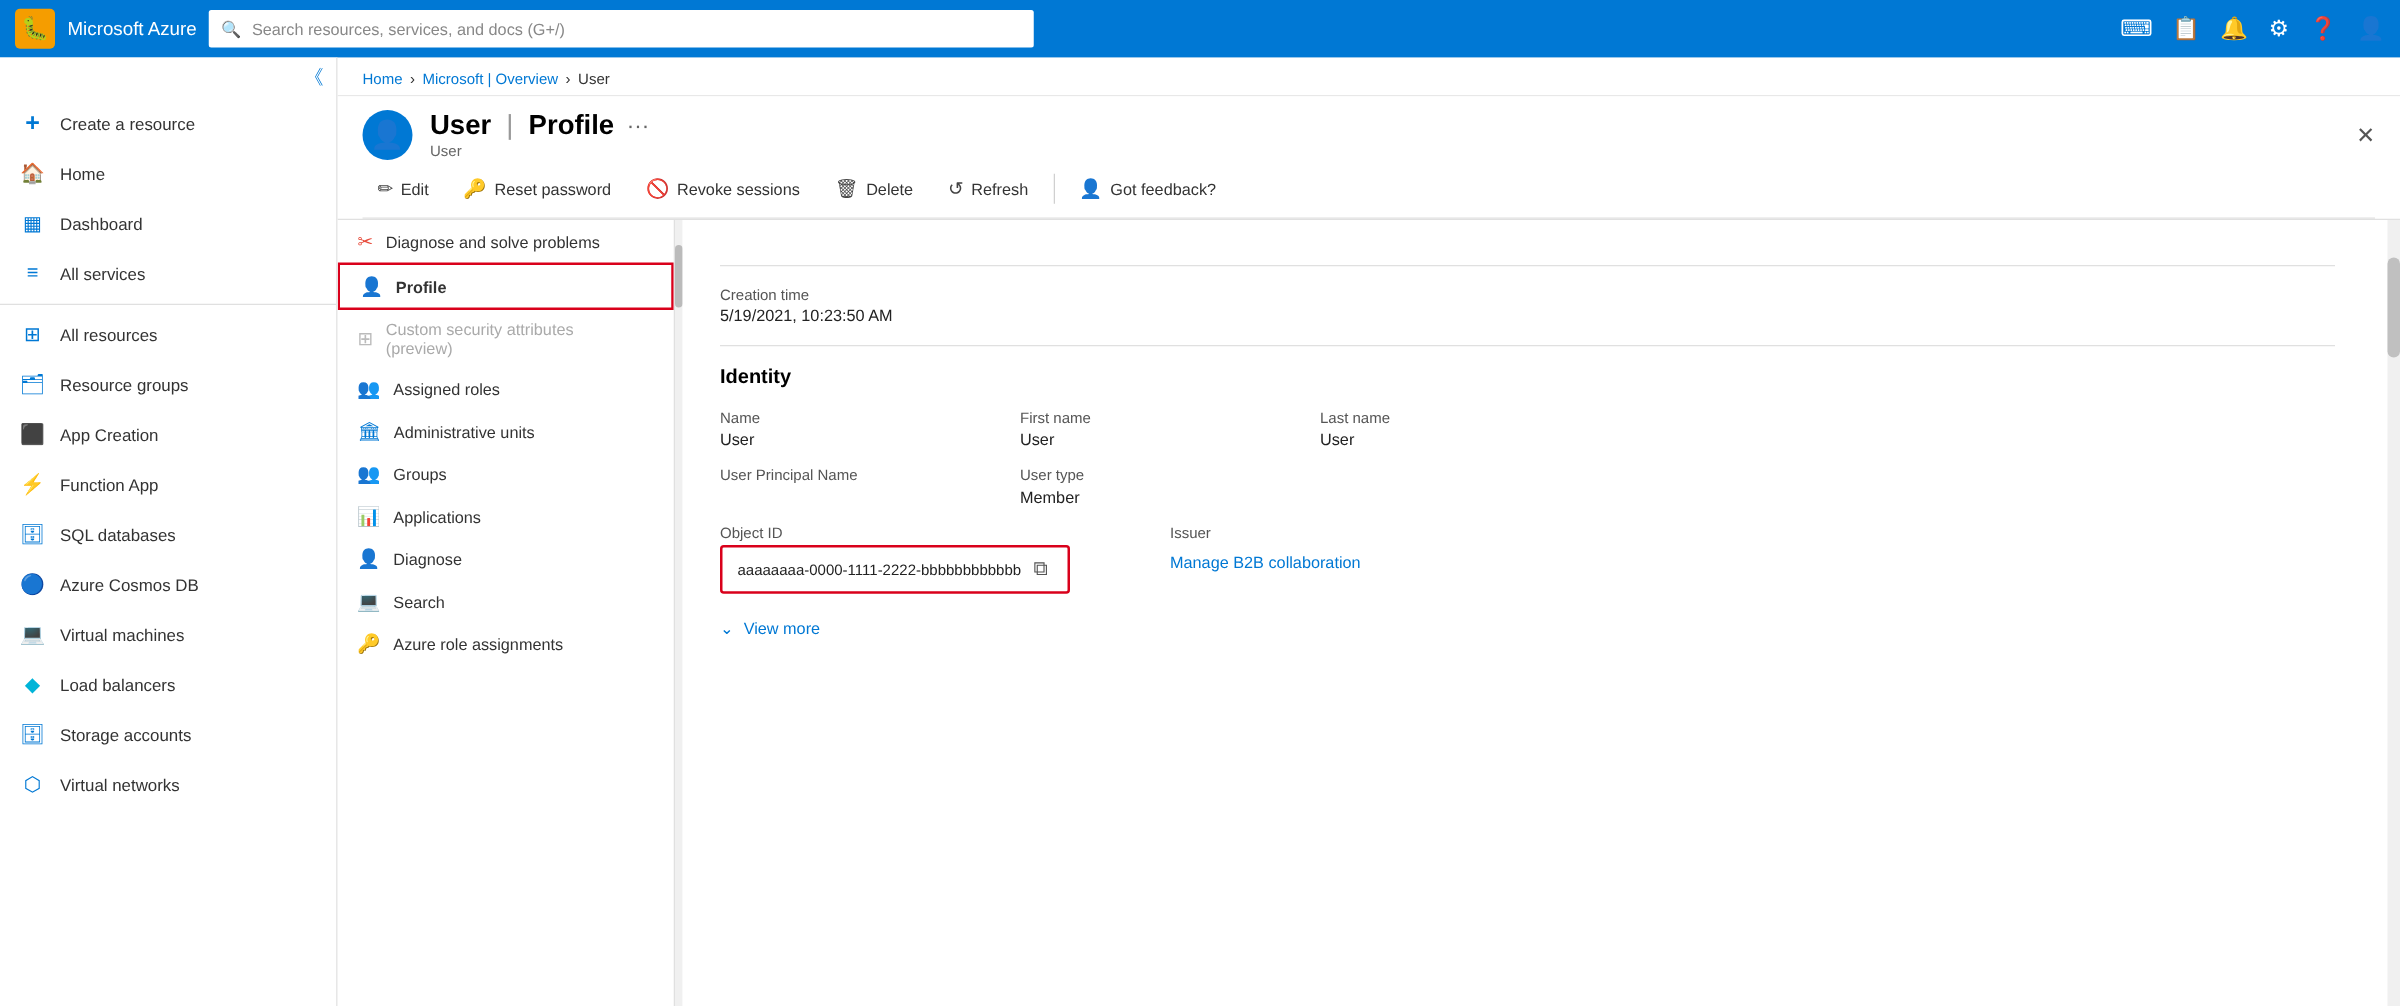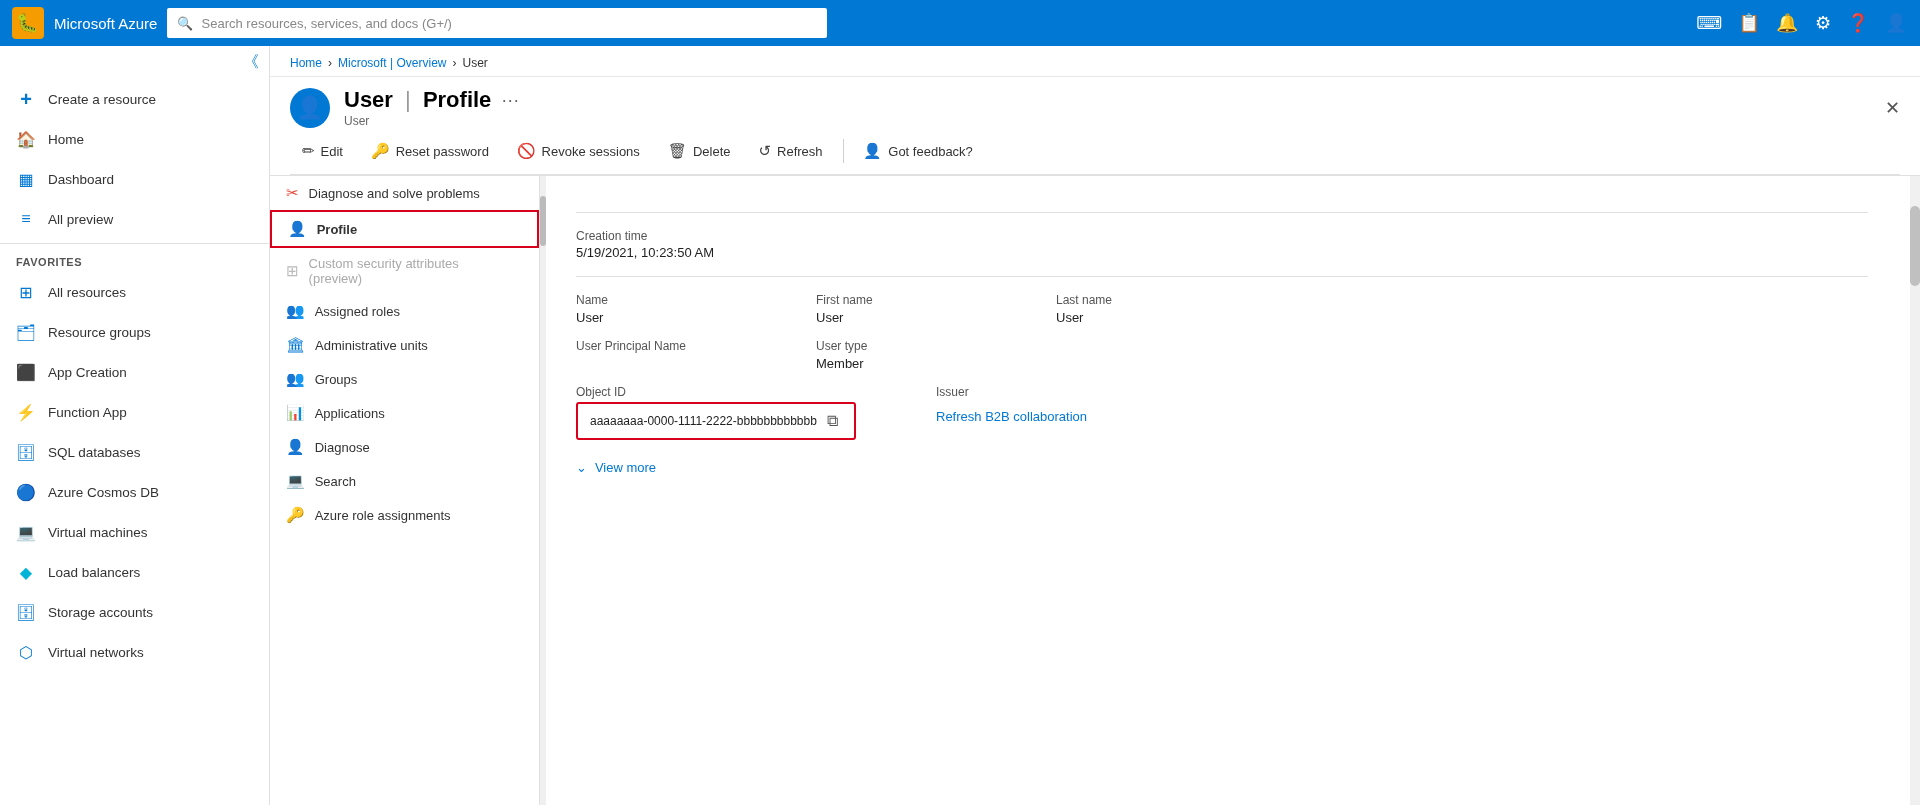--- a/index.html
+++ b/index.html
@@ -354,24 +354,23 @@
     <div class="sidebar-item">
       <div class="sidebar-icon">🏠</div>
       <span>Home</span>
     </div>
     <div class="sidebar-item">
       <div class="sidebar-icon" style="color:#0078d4;">▦</div>
       <span>Dashboard</span>
     </div>
     <div class="sidebar-item">
       <div class="sidebar-icon" style="color:#0078d4;">≡</div>
-      <span>All preview</span>
+      <span>All services</span>
     </div>
     <hr class="sidebar-divider">
-    <div class="sidebar-section-label">FAVORITES</div>
     <div class="sidebar-item">
       <div class="sidebar-icon" style="color:#0078d4;">⊞</div>
       <span>All resources</span>
     </div>
     <div class="sidebar-item">
       <div class="sidebar-icon" style="color:#0078d4;">🗂</div>
       <span>Resource groups</span>
     </div>
     <div class="sidebar-item">
       <div class="sidebar-icon" style="color:#0078d4;">⬛</div>
@@ -512,20 +511,21 @@
         </div>
       </div>
 
       <div class="main-detail-wrap">
         <div class="main-detail">
           <hr class="section-divider">
           <div class="detail-creation">Creation time</div>
           <div class="detail-creation-val">5/19/2021, 10:23:50 AM</div>
           <hr class="section-divider">
 
+          <div class="identity-title">Identity</div>
 
           <div class="detail-row">
             <div class="detail-col">
               <div class="detail-field-label">Name</div>
               <div class="detail-field-value">User</div>
             </div>
             <div class="detail-col">
               <div class="detail-field-label">First name</div>
               <div class="detail-field-value">User</div>
             </div>
@@ -550,21 +550,21 @@
             <div>
               <div class="detail-field-label">Object ID</div>
               <div class="object-id-box">
                 <span class="object-id-val">aaaaaaaa-0000-1111-2222-bbbbbbbbbbbb</span>
                 <span class="copy-icon">⧉</span>
               </div>
             </div>
             <div>
               <div class="detail-field-label">Issuer</div>
               <div style="margin-top:8px;">
-                <a class="manage-b2b-link">Refresh B2B collaboration</a>
+                <a class="manage-b2b-link">Manage B2B collaboration</a>
               </div>
             </div>
           </div>
 
           <div class="view-more-row">
             <span>⌄</span>
             <span>View more</span>
           </div>
         </div>
 

